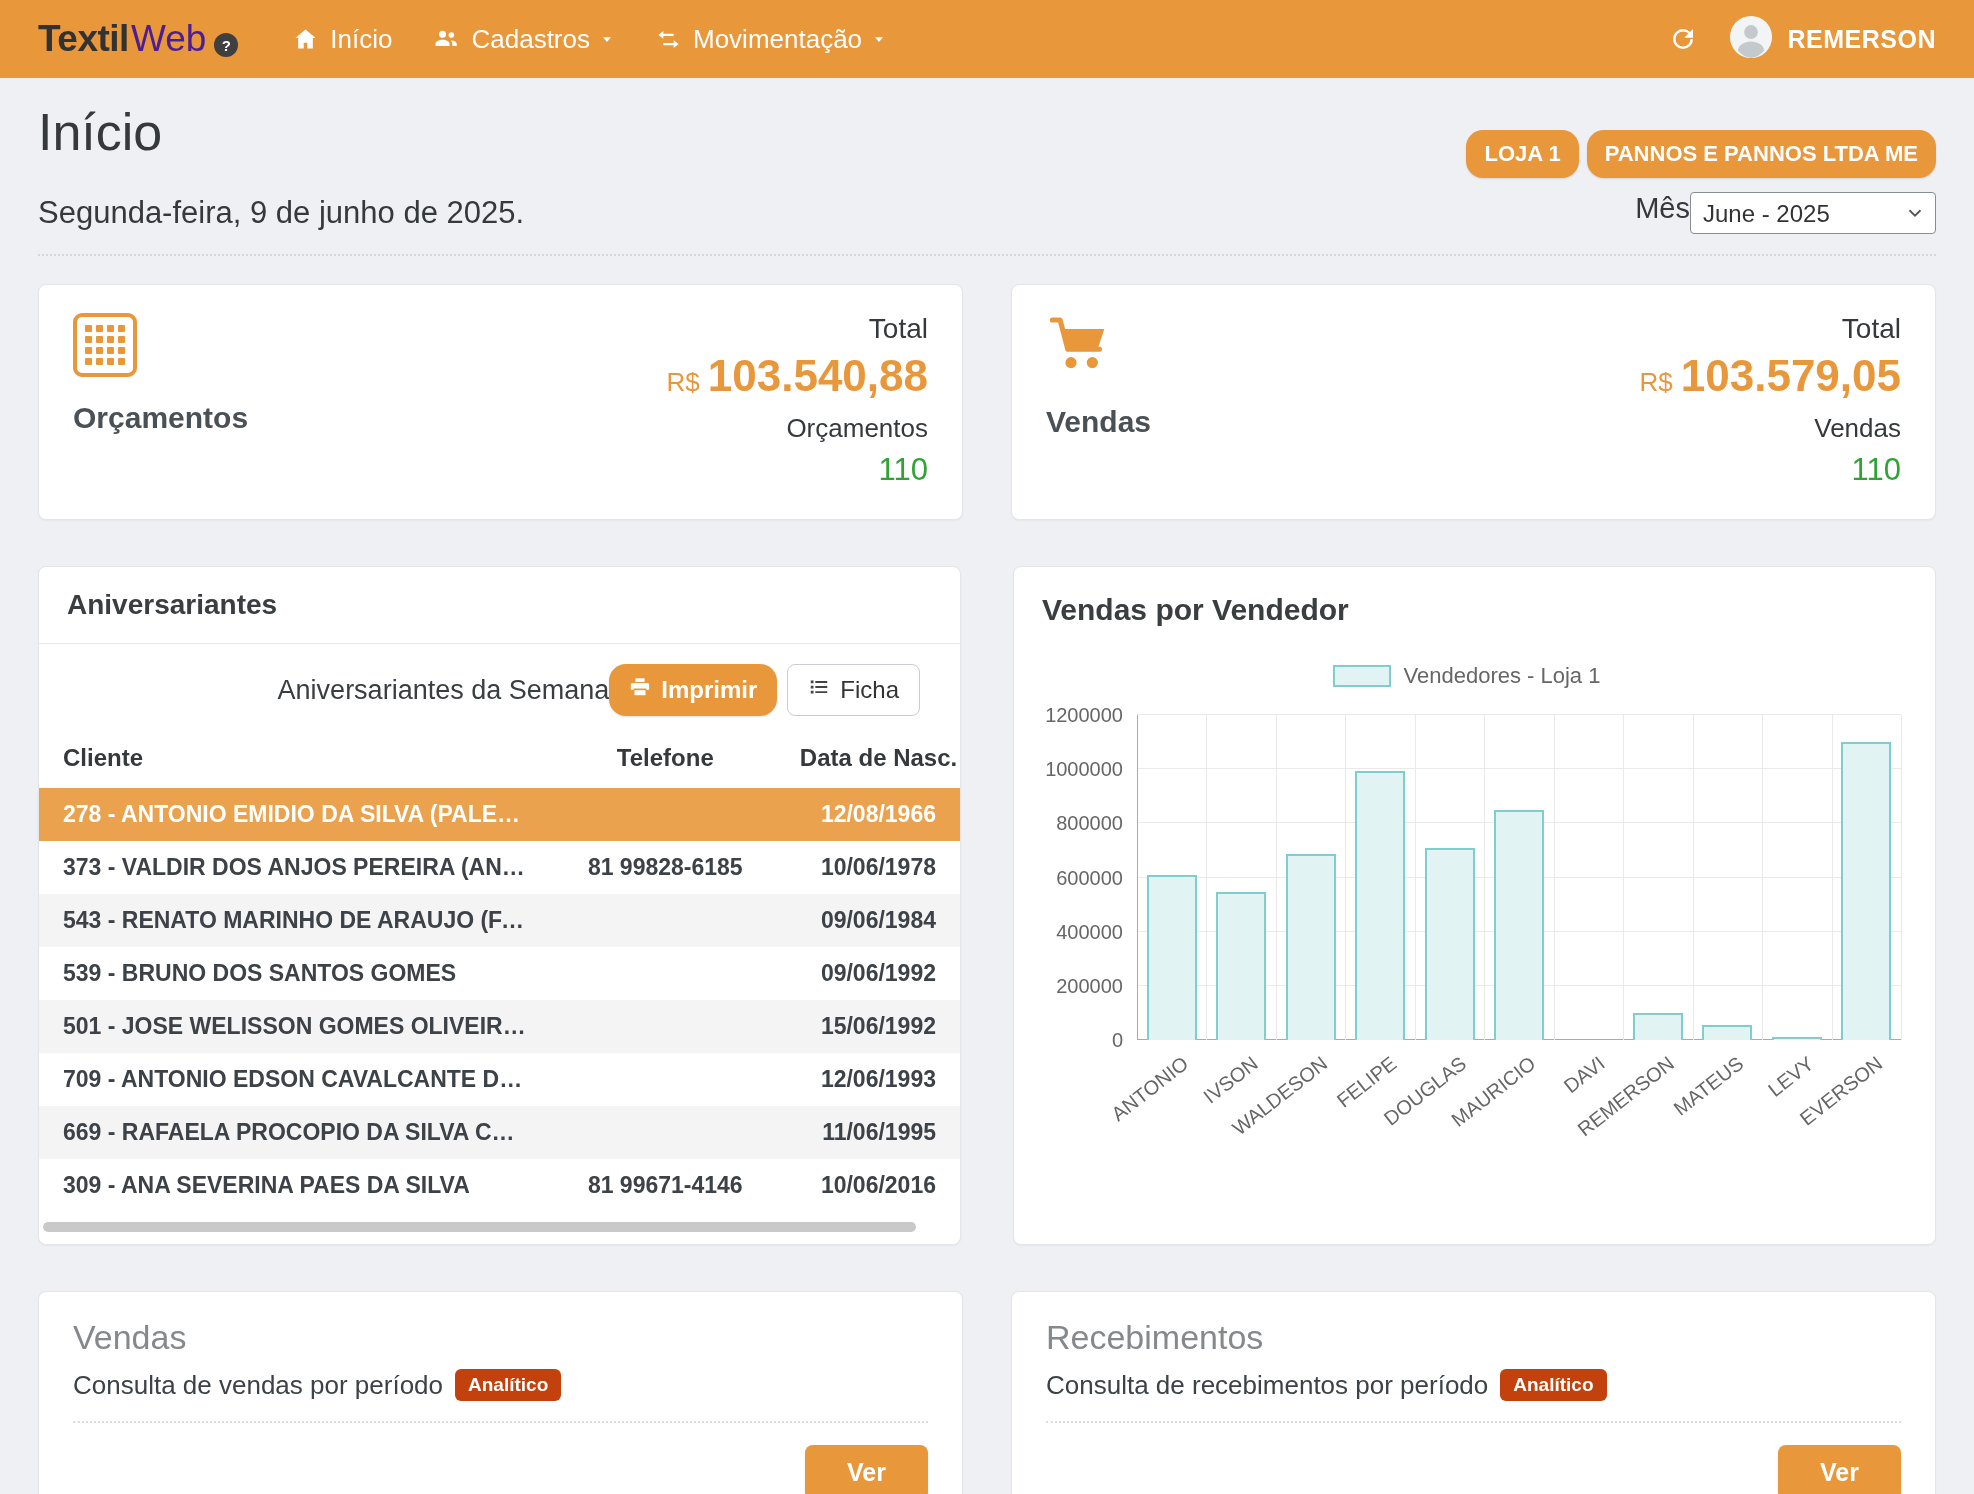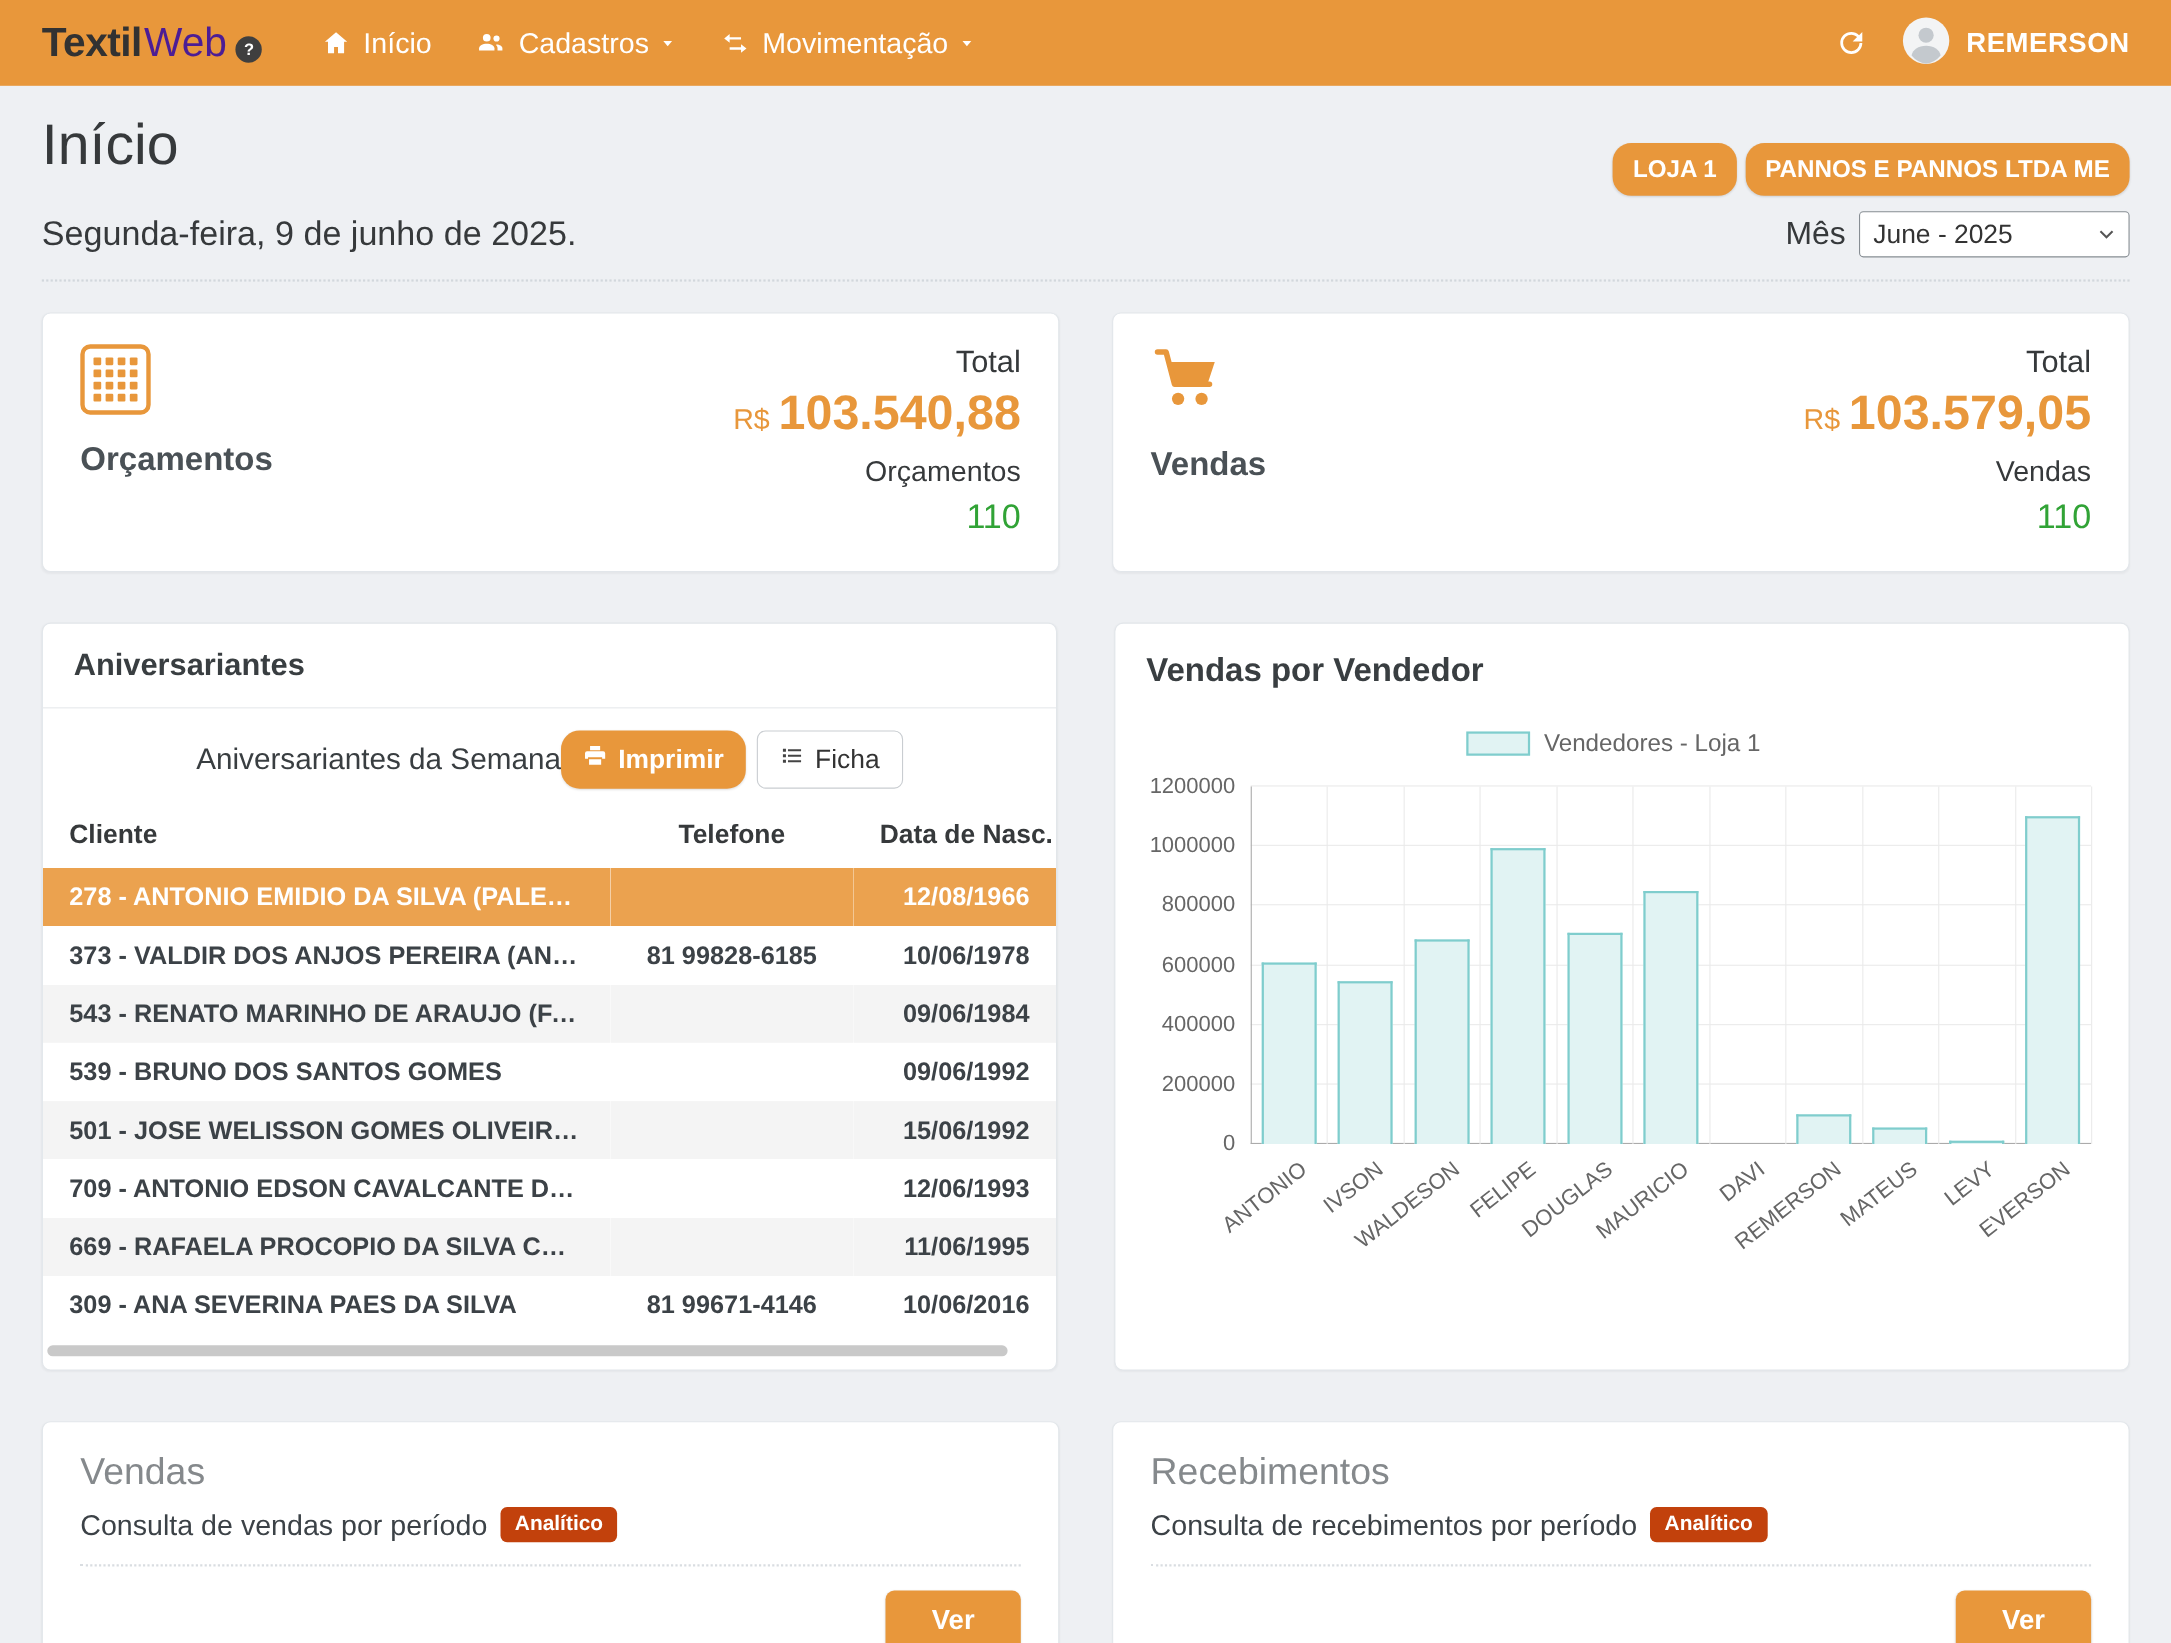--- a/index.html
+++ b/index.html
@@ -47,21 +47,21 @@
     font-family: "Liberation Sans", "DejaVu Sans", sans-serif;
     box-shadow: 0 1px 2px rgba(0,0,0,0.12);
   }
   .store-buttons .btn-orange { font-size: 22px; padding: 11px 18px; }
 
   .date-row {
     display: flex; justify-content: space-between; align-items: center;
     padding-bottom: 20px; border-bottom: 2px dotted #d2d7dc; margin-bottom: 28px;
   }
   .date-text { font-size: 31px; color: #36393b; }
-  .month-picker { display: flex; align-items: center; gap: 12px; }
+  .month-picker { display: flex; align-items: flex-start; }
   .month-label { font-size: 29px; color: #36393b; }
   .select-wrap { position: relative; }
   .select-wrap select {
     appearance: none; -webkit-appearance: none;
     width: 246px; height: 42px; font-size: 24px; color: #333;
     padding: 0 44px 0 12px; border: 1px solid #878d93; border-radius: 4px;
     background: #fff; font-family: "Liberation Sans", "DejaVu Sans", sans-serif;
     cursor: pointer;
   }
   .select-chevron { position: absolute; right: 10px; top: 50%; transform: translateY(-50%); pointer-events: none; display: flex; }
@@ -90,21 +90,21 @@
   }
   .calc-icon i { background: #e8973b; border-radius: 1px; }
 
   
   .panels-row { display: flex; gap: 52px; margin-bottom: 46px; align-items: stretch; }
   .panel { flex: 1; display: flex; flex-direction: column; }
   .panel-header {
     padding: 22px 28px; font-size: 28px; font-weight: 700; color: #393e41;
     border-bottom: 1px solid #e6e9ec;
   }
-  .panel-subrow { padding: 20px 40px; display: flex; justify-content: center; align-items: center; }
+  .panel-subrow { padding: 20px 40px; display: flex; justify-content: flex-end; align-items: center; }
   .panel-subtitle { font-size: 27px; color: #393e41; }
   .sub-buttons { display: flex; gap: 10px; }
   .btn-print { display: flex; align-items: center; gap: 10px; font-size: 24px; padding: 11px 20px; }
   .btn-ficha {
     display: flex; align-items: center; gap: 10px; font-size: 24px; padding: 11px 20px;
     background: #fff; border: 1px solid #c9cdd1; border-radius: 8px; color: #333;
     font-weight: 400; cursor: pointer; font-family: "Liberation Sans", "DejaVu Sans", sans-serif;
   }
 
   table.birthdays { width: 100%; border-collapse: collapse; table-layout: fixed; }

